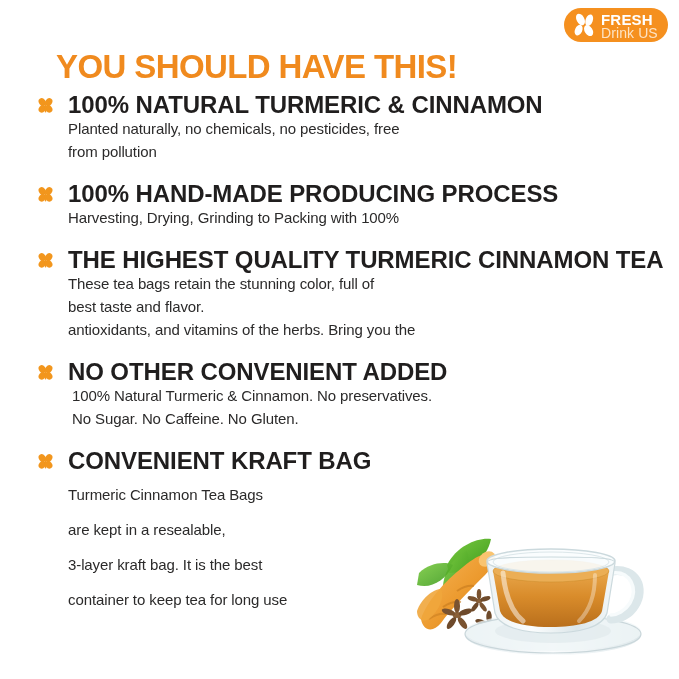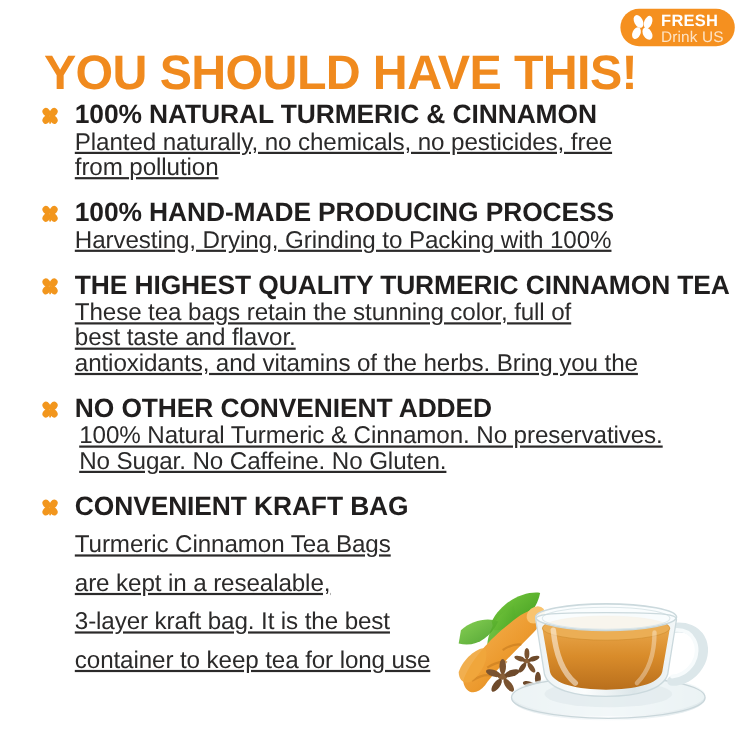--- a/index.html
+++ b/index.html
@@ -52,23 +52,23 @@
   .brand-sub {
     color: #FDE3C4;
     font-size: 14px;
     line-height: 12px;
     letter-spacing: 0.1px;
   }
 
   
   .headline {
     position: absolute;
-    left: 40px;
+    left: 56px;
     top: 44px;
-    font-size: 44px;
+    font-size: 33px;
     font-weight: bold;
     color: #F08A1E;
     letter-spacing: -0.6px;
     white-space: nowrap;
     line-height: 46px;
   }
 
   
   .feature-list {
     position: absolute;
@@ -91,26 +91,25 @@
   .feature-title {
     font-size: 24px;
     font-weight: bold;
     color: #201E1E;
     letter-spacing: -0.1px;
     line-height: 21px;
     margin-bottom: 2px;
     white-space: nowrap;
   }
   .feature-desc {
-    font-size: 22px;
+    font-size: 15px;
     font-weight: 300;
     color: #2B2A2A;
     line-height: 23px;
     letter-spacing: -0.1px;
-    text-decoration: underline;
   }
   .feature-desc span {
     display: block;
     white-space: nowrap;
   }
   .feature-item.indented .feature-desc {
     padding-left: 4px;
   }
   .feature-item.narrow .feature-desc span {
     max-width: 360px;

